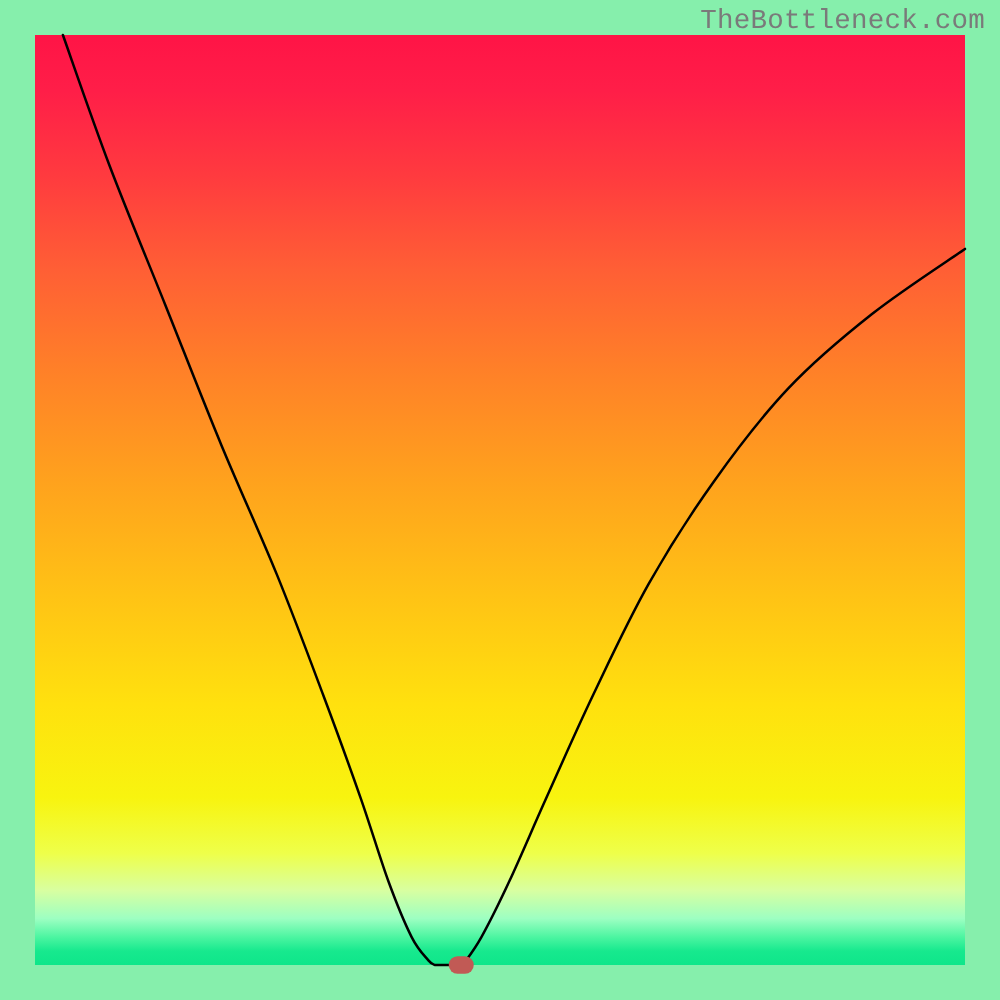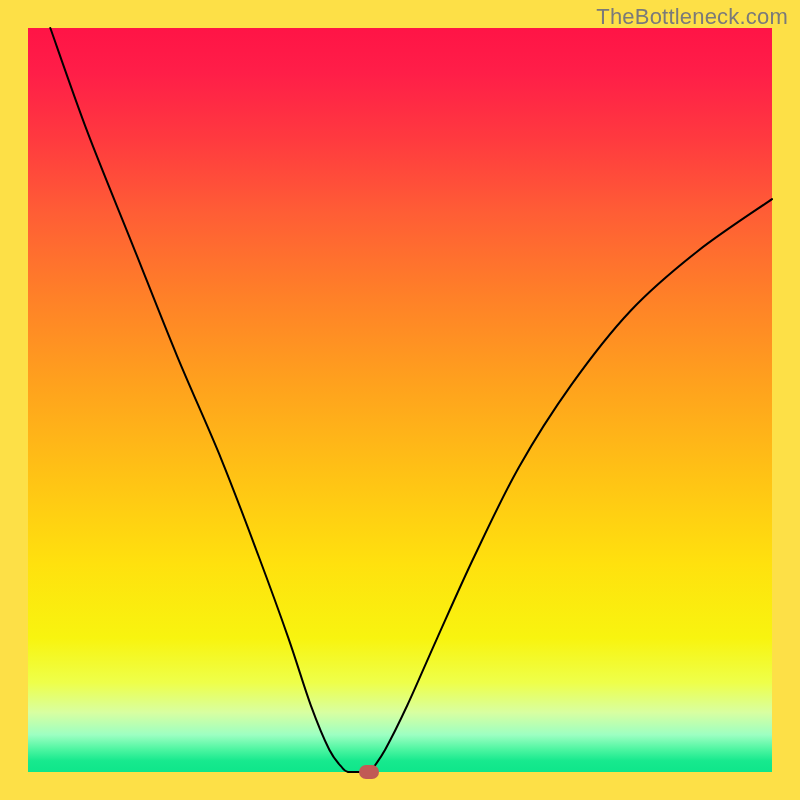--- a/index.html
+++ b/index.html
@@ -8,21 +8,22 @@
     width: 800px;
     height: 800px;
     background: #000;
     overflow: hidden;
     font-family: Arial, Helvetica, sans-serif;
   }
   .frame {
     position: relative;
     width: 800px;
     height: 800px;
-    background: #fde047;
+    background: #86efac;
+    font-family: Liberation Mono, monospace;
   }
   .plot {
     position: absolute;
     left: 28px;
     top: 28px;
     width: 744px;
     height: 744px;
     background: linear-gradient(
       to bottom,
       #ff1446 0%,

